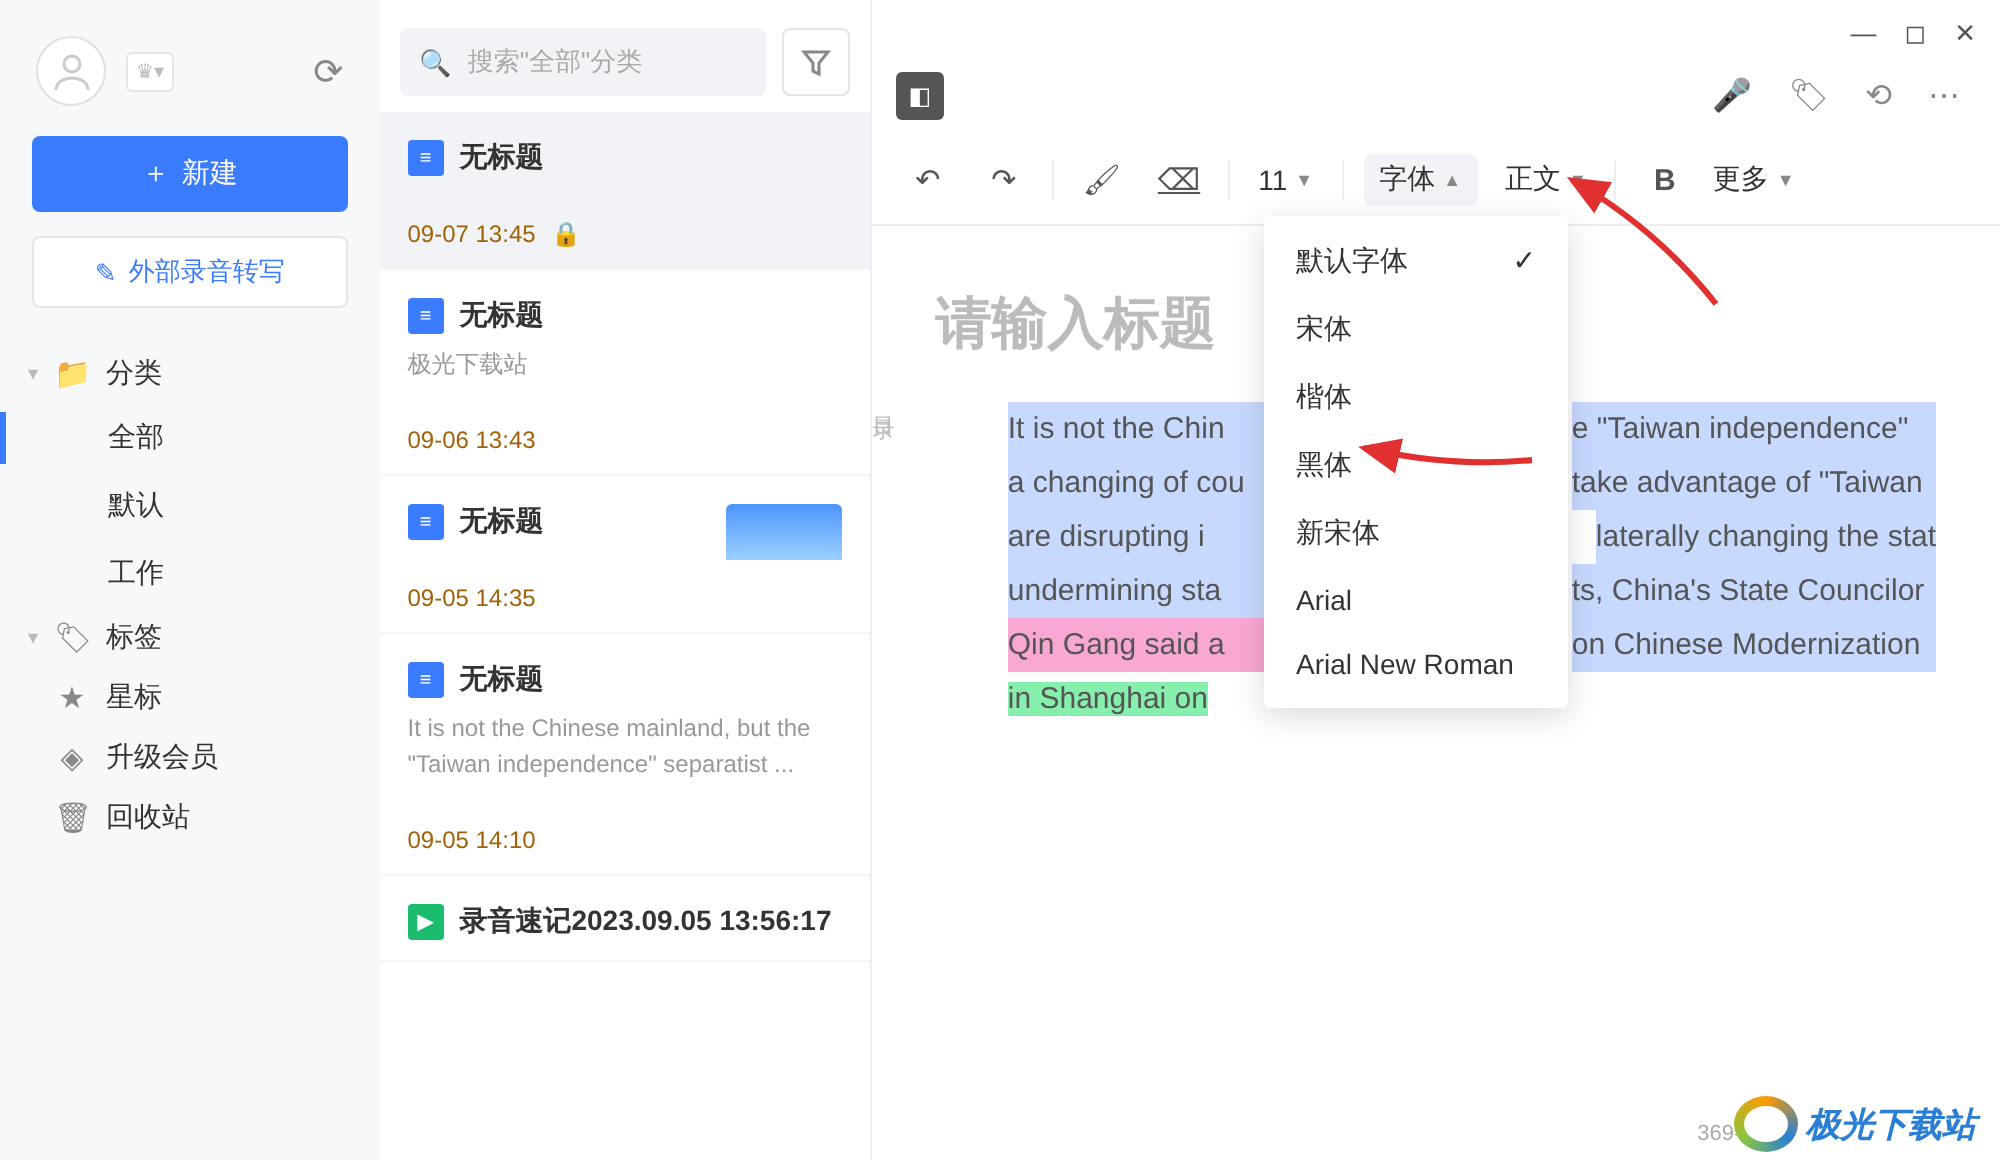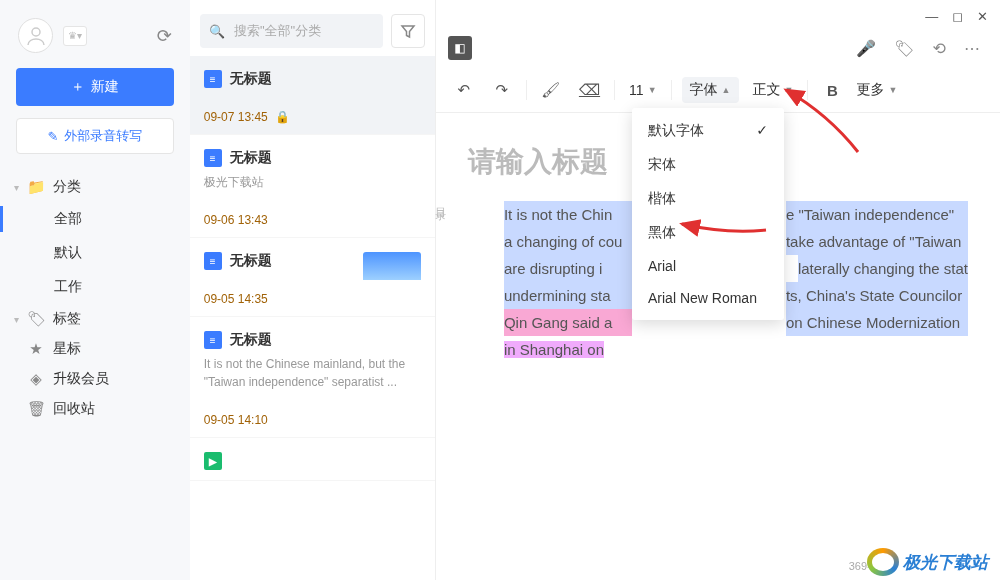--- a/index.html
+++ b/index.html
@@ -161,20 +161,21 @@
         <div class="note-title-row">
           <span class="doc-icon ">≡</span>
           <span>无标题</span>
         </div>
         <div class="note-sub">It is not the Chinese mainland, but the "Taiwan independence" separatist ...</div>
         <div class="note-date">09-05 14:10</div>
       </div>
       <div class="note-card">
         <div class="note-title-row">
           <span class="doc-icon audio-icon">▶</span>
+          <span>录音速记2023.09.05 13:56:17</span>
         </div>
       </div>
     </div>
 </div>
 
 <div class="editor">
   <div class="titlebar">
     <span>―</span>
     <span>◻</span>
     <span>✕</span>
@@ -237,39 +238,42 @@
         <div style="display:flex;white-space:nowrap;overflow:hidden;">
           <span style="background:#c8d9ff;width:128px;overflow:hidden;display:inline-block;">undermining sta</span>
           <span style="width:154px;display:inline-block;"></span>
           <span style="background:#c8d9ff;flex:1;overflow:hidden;display:inline-block;">ts, China's State Councilor</span>
         </div>
         <div style="display:flex;white-space:nowrap;overflow:hidden;">
           <span style="background:#f9a8d4;width:128px;overflow:hidden;display:inline-block;">Qin Gang said a</span>
           <span style="width:154px;display:inline-block;"></span>
           <span style="background:#c8d9ff;flex:1;overflow:hidden;display:inline-block;">on Chinese Modernization </span>
         </div>
-        <div><span style="background:#f0abfc;">in Shanghai on </span></div>
+        <div><span style="background:#86efac;">in Shanghai on </span></div>
       </span>
   </div>
   <div class="word-count">369字</div>
 </div>
 
 <div class="dropdown" id="font-dd">
     <div class="dd-item">
       <span>默认字体</span>
       <span class="check">✓</span>
     </div>
     <div class="dd-item">
       <span>宋体</span>
     </div>
     <div class="dd-item">
       <span>楷体</span>
     </div>
     <div class="dd-item">
       <span>黑体</span>
+    </div>
+    <div class="dd-item">
+      <span>新宋体</span>
     </div>
     <div class="dd-item">
       <span>Arial</span>
     </div>
     <div class="dd-item">
       <span>Arial New Roman</span>
     </div>
   </div>
 
 <svg class="arrow" style="left:778px;top:84px;" width="90" height="80">

